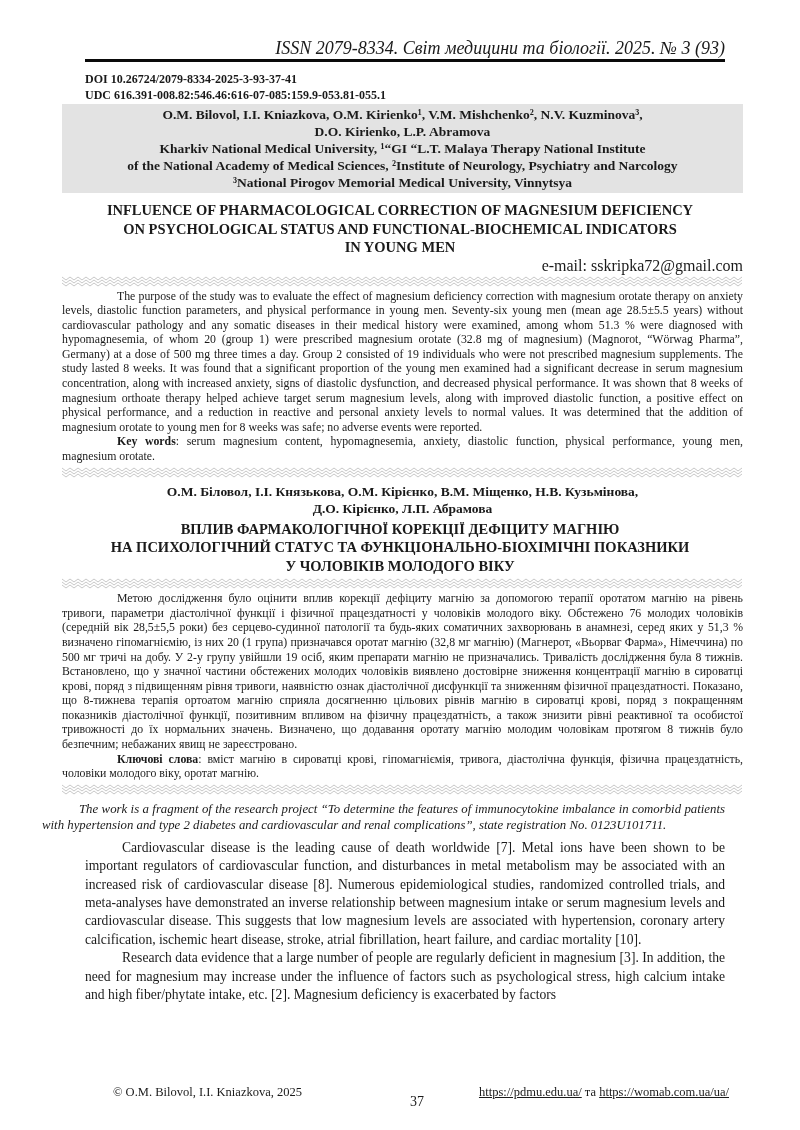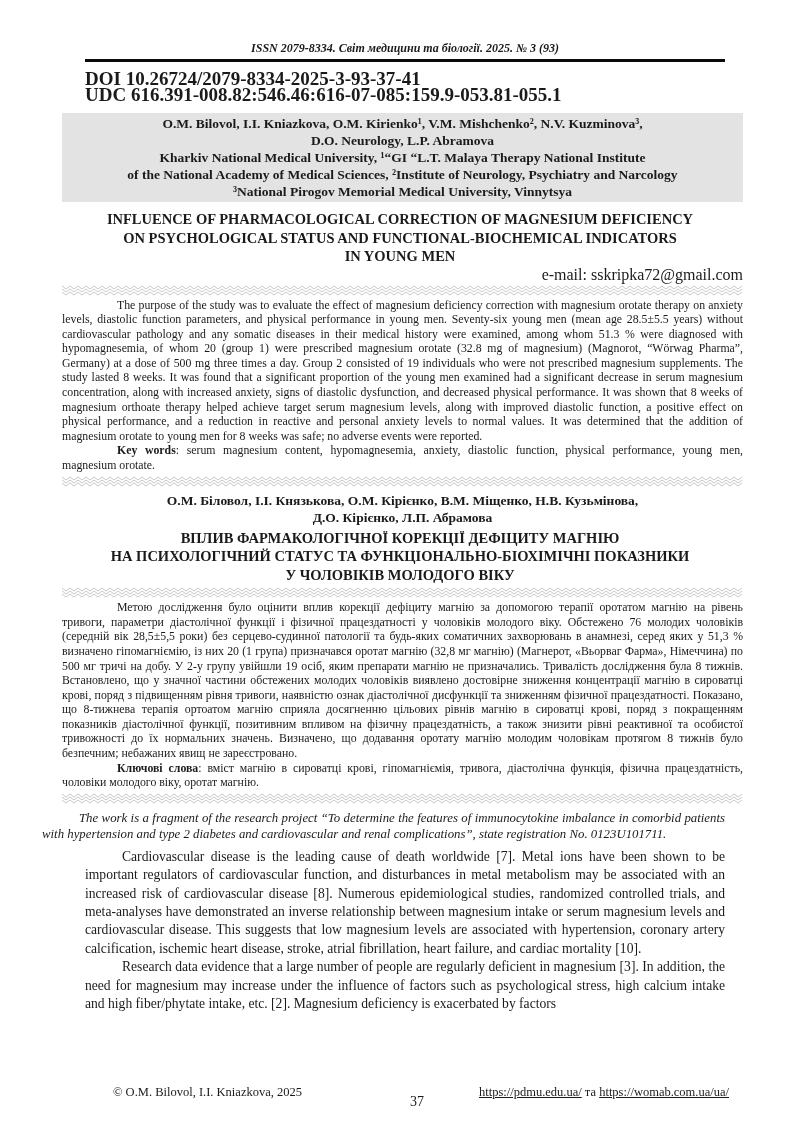--- a/index.html
+++ b/index.html
@@ -7,27 +7,27 @@
     width: 800px; height: 1130px; overflow: hidden; position: relative;
     font-family: "Liberation Serif", "DejaVu Serif", serif;
     color: #1a1a1a;
   }
   .page { padding-top: 40px; }
 
   
   .narrow { margin-left: 85px; margin-right: 75px; }   
   .wide   { margin-left: 62px; margin-right: 57px; }   
 
-  .issn-row { text-align: center; font-size: 12px; line-height: 17px; font-weight: bold; font-style: italic; }
+  .issn-row { text-align: right; font-size: 18px; line-height: 17px; font-weight: normal; font-style: italic; }
   .rule { border-top: 3px solid #0a0a0a; margin-top: 2px; }
 
-  .meta { margin-top: 9px; font-weight: bold; font-size: 19px; line-height: 16px; }
+  .meta { margin-top: 9px; font-weight: bold; font-size: 12px; line-height: 16px; }
 
   .authors-block {
-    margin-top: 10px; background: #e3e3e3; text-align: center;
+    margin-top: 1px; background: #e3e3e3; text-align: center;
     font-weight: bold; font-size: 13.5px; line-height: 17px; padding: 2px 16px;
   }
 
   .title-en, .title-uk {
     margin: 8px 62px 0 62px; text-align: center; font-weight: bold;
     font-size: 14.5px; line-height: 18.5px;
   }
   .title-uk { margin-top: 3px; }
 
   .email-row { margin-top: 2px; text-align: right; font-size: 16px; line-height: 14px; }
@@ -69,21 +69,21 @@
   </div>
   <div class="narrow rule"></div>
 
   <div class="narrow meta">
     <div>DOI 10.26724/2079-8334-2025-3-93-37-41</div>
     <div>UDC 616.391-008.82:546.46:616-07-085:159.9-053.81-055.1</div>
   </div>
 
   <div class="wide authors-block">
     <div>O.M. Bilovol, I.I. Kniazkova, O.M. Kirienko¹, V.M. Mishchenko², N.V. Kuzminova³,</div>
-    <div>D.O. Neurology, L.P. Abramova</div>
+    <div>D.O. Kirienko, L.P. Abramova</div>
     <div>Kharkiv National Medical University, ¹“GI “L.T. Malaya Therapy National Institute</div>
     <div>of the National Academy of Medical Sciences, ²Institute of Neurology, Psychiatry and Narcology</div>
     <div>³National Pirogov Memorial Medical University, Vinnytsya</div>
   </div>
 
   <h1 class="title-en">
     <div>INFLUENCE OF PHARMACOLOGICAL CORRECTION OF MAGNESIUM DEFICIENCY</div>
     <div>ON PSYCHOLOGICAL STATUS AND FUNCTIONAL-BIOCHEMICAL INDICATORS</div>
     <div>IN YOUNG MEN</div>
   </h1>

